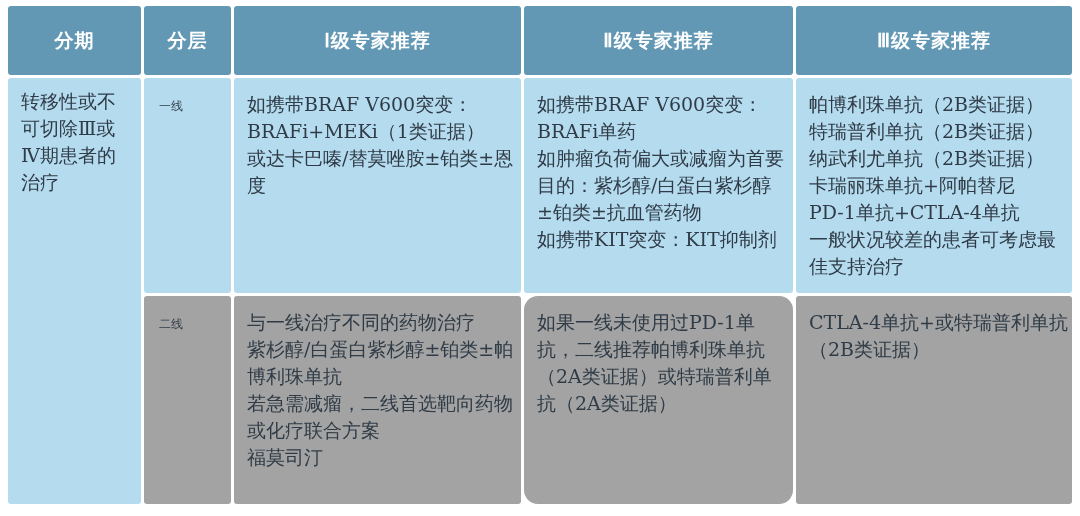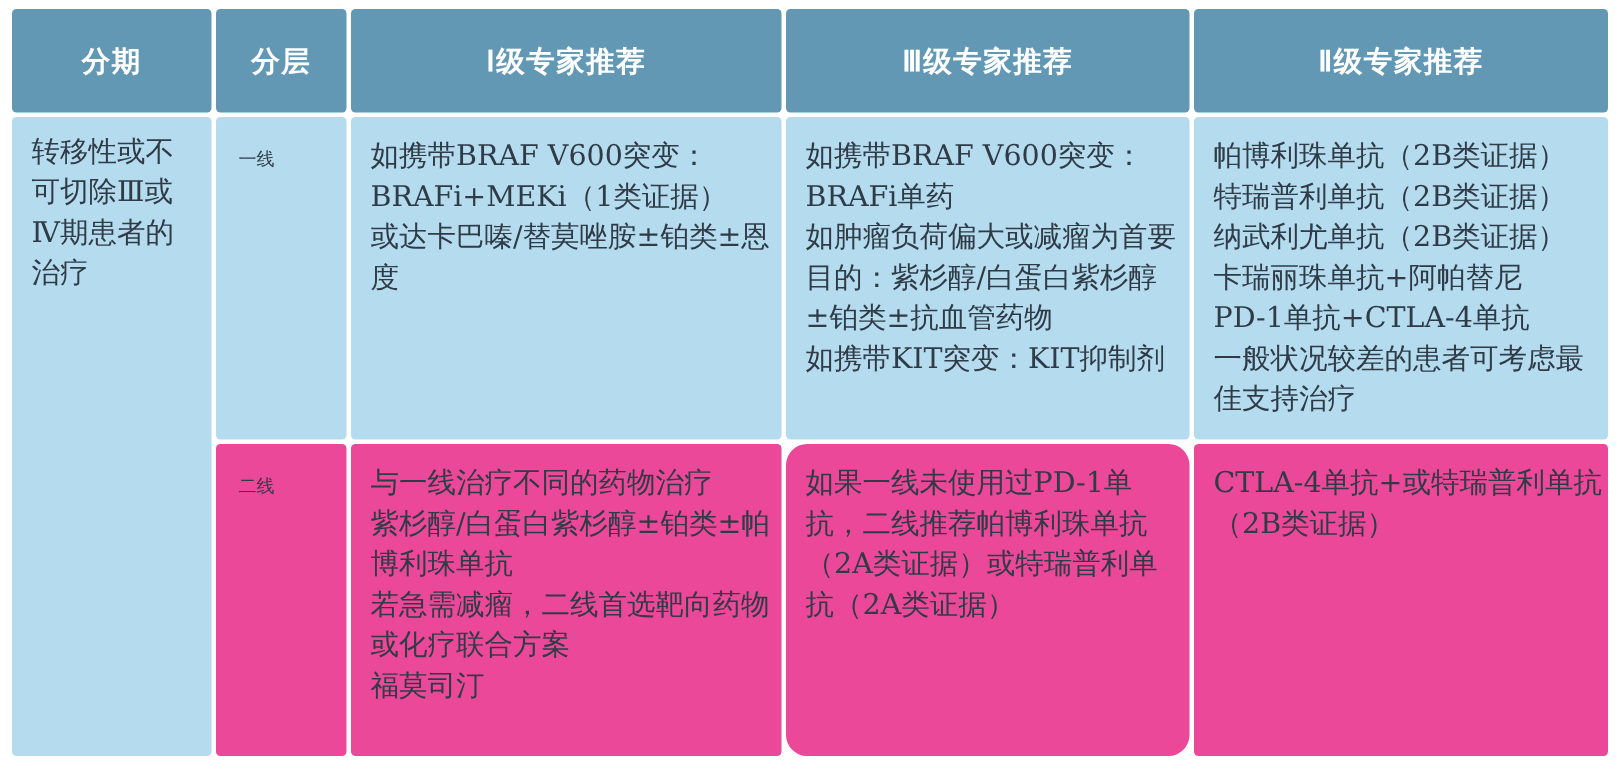--- a/index.html
+++ b/index.html
@@ -41,21 +41,21 @@
     justify-content: center;
     letter-spacing: 1px;
   }
   .body-cell {
     font-size: 19px;
     line-height: 27px;
     padding: 13px 4px 10px 13px;
     white-space: pre-line;
   }
   .bg-dark { background: #b5dbef; }
-  .bg-light { background: #ec4899; }
+  .bg-light { background: #a3a3a3; }
   .stage-cell {
     grid-column: 1;
     grid-row: 2 / 4;
     display: flex;
     align-items: flex-start;
     padding: 10px 10px 10px 13px;
     font-size: 19px;
     line-height: 27px;
   }
   .line-cell {
@@ -65,22 +65,22 @@
 </style>
 </head>
 <body>
 
 <div class="canvas">
   <div class="table">
 
     <div class="cell head">分期</div>
     <div class="cell head">分层</div>
     <div class="cell head">Ⅰ级专家推荐</div>
+    <div class="cell head">Ⅱ级专家推荐</div>
     <div class="cell head">Ⅲ级专家推荐</div>
-    <div class="cell head">Ⅱ级专家推荐</div>
 
     <div class="cell stage-cell bg-dark">
       <span>转移性或不可切除Ⅲ或Ⅳ期患者的治疗</span>
     </div>
 
     <div class="cell line-cell bg-dark" style="grid-column:2; grid-row:2;">一线</div>
     <div class="cell body-cell bg-dark" style="grid-column:3; grid-row:2;">如携带BRAF V600突变：
 BRAFi+MEKi（1类证据）
 或达卡巴嗪/替莫唑胺±铂类±恩度</div>
     <div class="cell body-cell bg-dark" style="grid-column:4; grid-row:2;">如携带BRAF V600突变：

